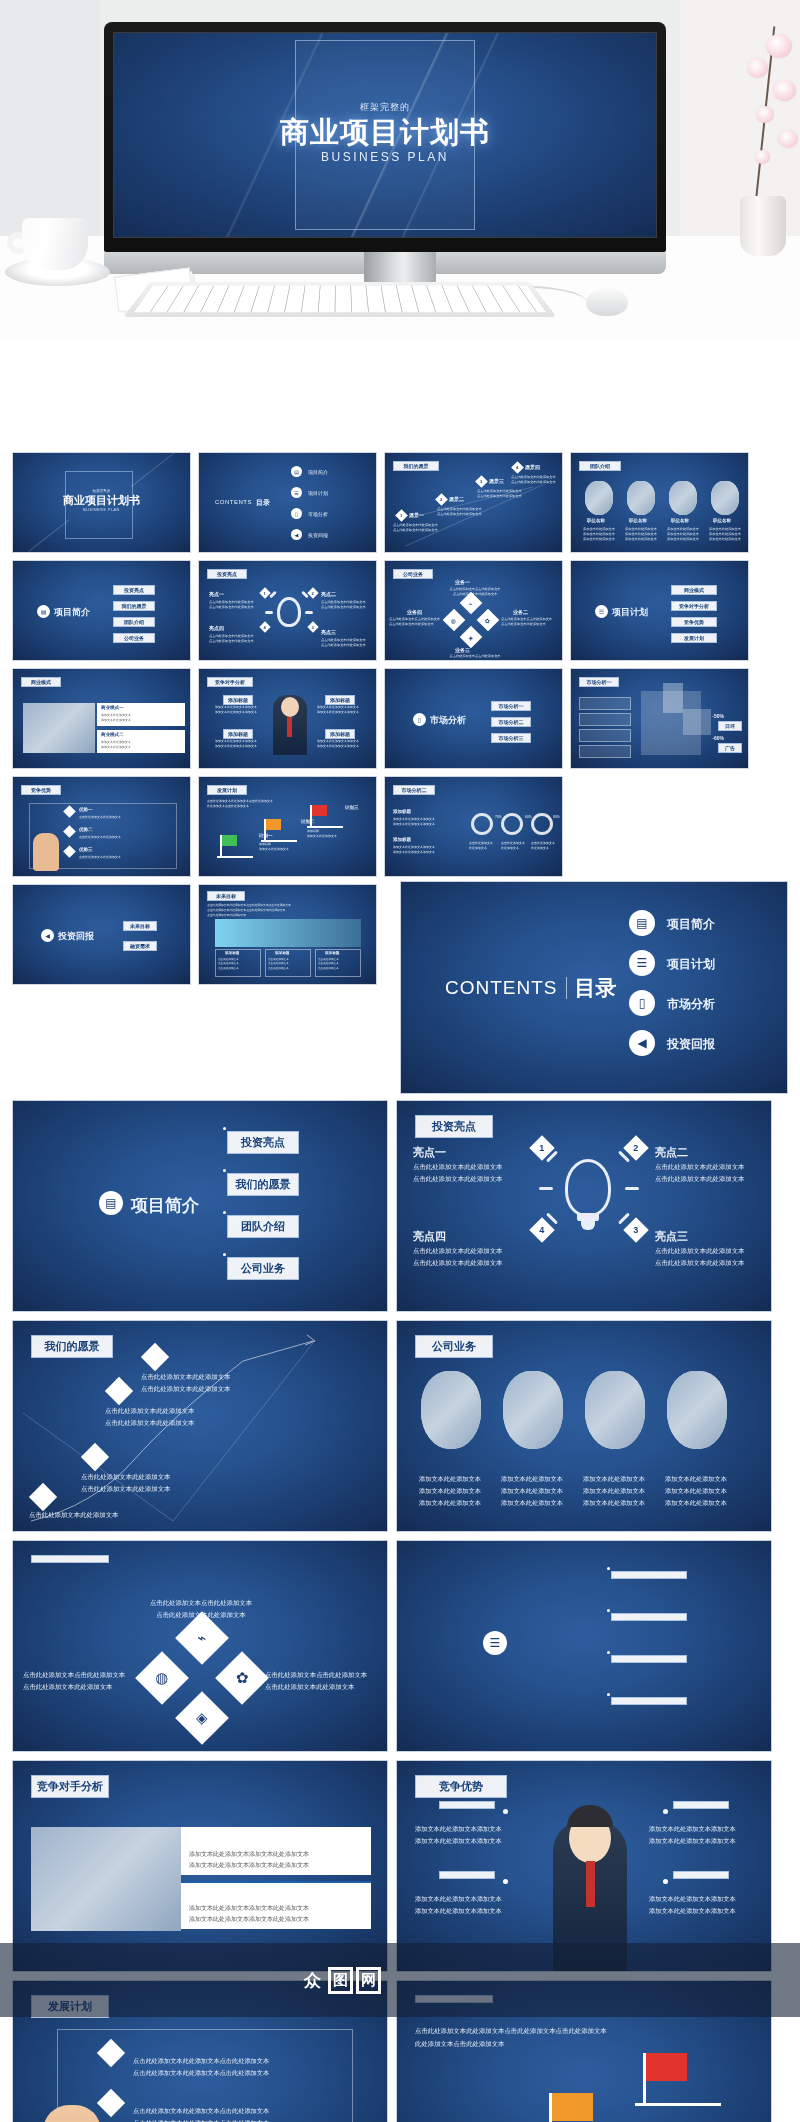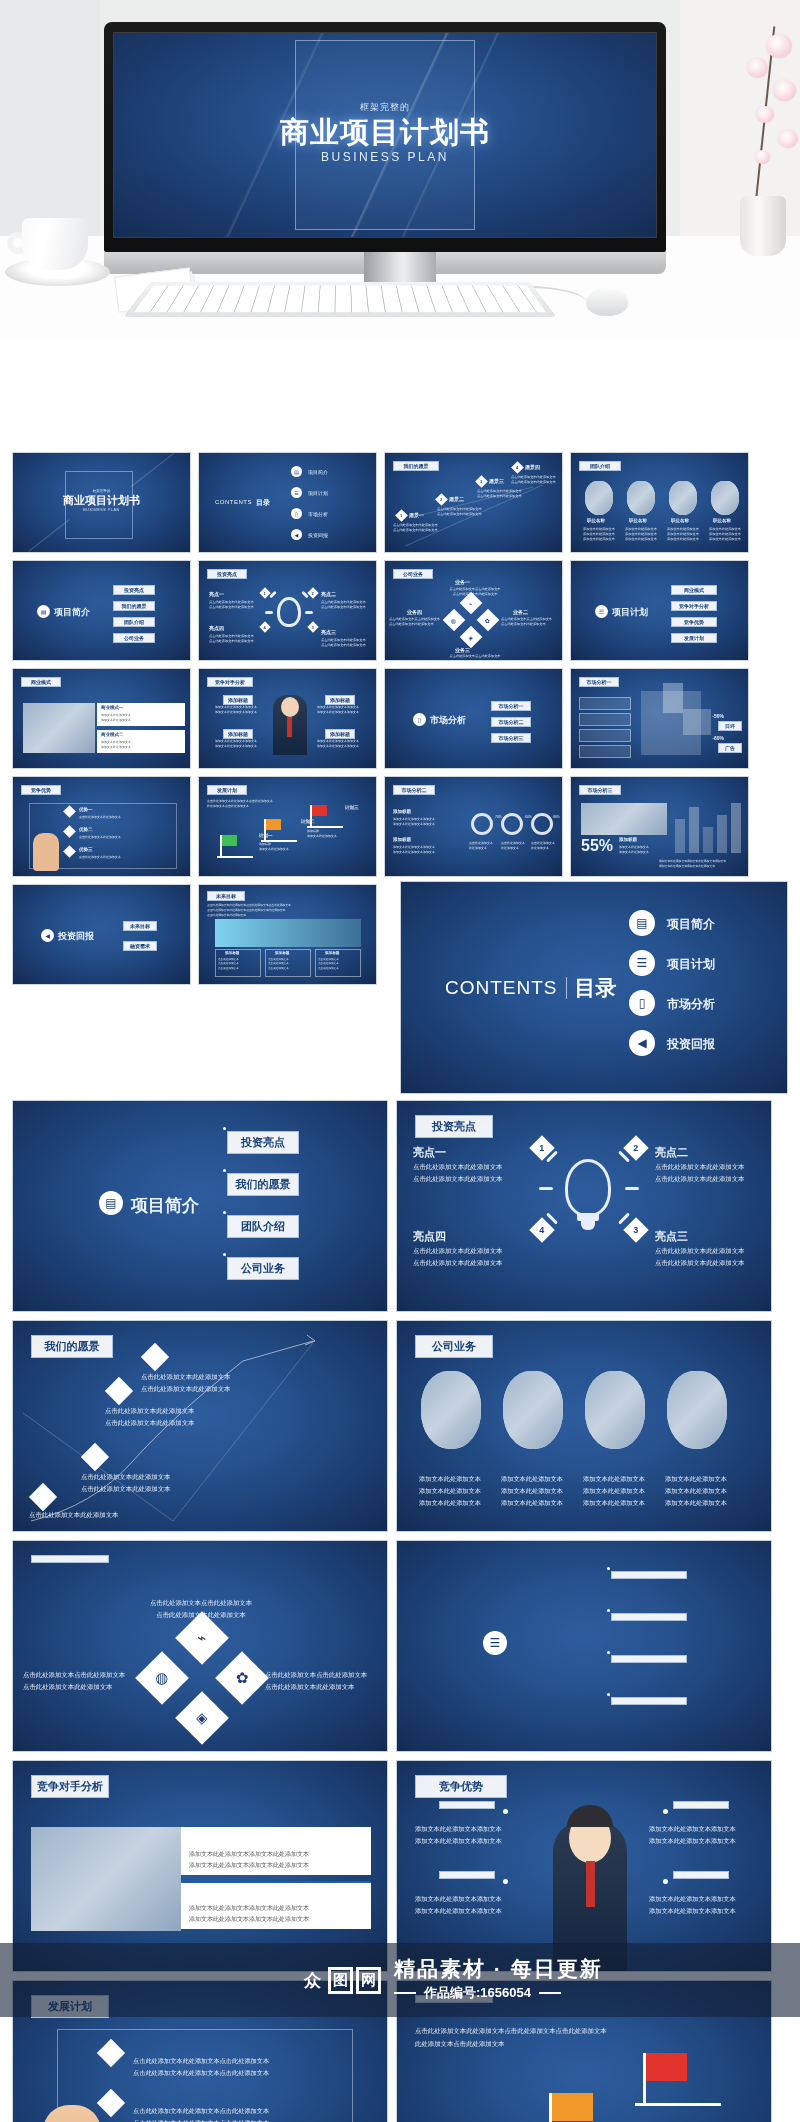--- a/index.html
+++ b/index.html
@@ -397,33 +397,20 @@
       <div style="position:absolute;left:86px;top:36px;width:22px;height:22px;border:3px solid rgba(255,255,255,.85);border-radius:50%;"></div>
       <div class="wtext" style="left:110px;top:38px;font-size:3.4px;">70%</div>
       <div style="position:absolute;left:116px;top:36px;width:22px;height:22px;border:3px solid rgba(255,255,255,.85);border-radius:50%;"></div>
       <div class="wtext" style="left:140px;top:38px;font-size:3.4px;">60%</div>
       <div style="position:absolute;left:146px;top:36px;width:22px;height:22px;border:3px solid rgba(255,255,255,.85);border-radius:50%;"></div>
       <div class="wtext" style="left:168px;top:38px;font-size:3.4px;">80%</div>
       <div class="wtext" style="left:84px;top:64px;font-size:3px;line-height:1.6;">点击此处添加文本<br>此处添加文本</div>
       <div class="wtext" style="left:116px;top:64px;font-size:3px;line-height:1.6;">点击此处添加文本<br>此处添加文本</div>
       <div class="wtext" style="left:146px;top:64px;font-size:3px;line-height:1.6;">点击此处添加文本<br>此处添加文本</div>
     </div>
-    <div class="thumb">
-      <div class="tagbox tag-sm" style="left:8px;top:8px;width:42px;">市场分析三</div>
-      <div class="ph" style="left:10px;top:26px;width:86px;height:32px;"></div>
-      <div class="wtext wtitle" style="left:10px;top:60px;font-size:16px;">55%</div>
-      <div class="wtext wtitle" style="left:48px;top:60px;font-size:4.5px;">添加标题</div>
-      <div class="wtext" style="left:48px;top:68px;font-size:3px;line-height:1.6;">添加文本此处添加文本<br>添加文本此处添加文本</div>
-      <div style="position:absolute;left:104px;top:42px;width:10px;height:34px;background:rgba(255,255,255,.25);"></div>
-      <div style="position:absolute;left:118px;top:30px;width:10px;height:46px;background:rgba(255,255,255,.30);"></div>
-      <div style="position:absolute;left:132px;top:50px;width:10px;height:26px;background:rgba(255,255,255,.22);"></div>
-      <div style="position:absolute;left:146px;top:38px;width:10px;height:38px;background:rgba(255,255,255,.27);"></div>
-      <div style="position:absolute;left:160px;top:26px;width:10px;height:50px;background:rgba(255,255,255,.32);"></div>
-      <div class="wtext" style="left:88px;top:82px;font-size:2.8px;line-height:1.7;">添加文本此处添加文本添加文本此处添加文本添加文本<br>添加文本此处添加文本添加文本此处添加文本</div>
-    </div>
   </div>
 
   <div class="grid-row">
     <div class="thumb">
       <div class="circ" style="left:28px;top:44px;width:13px;height:13px;font-size:6px;">◀</div>
       <div class="wtext wtitle" style="left:45px;top:45px;font-size:9px;">投资回报</div>
       <div class="tagbox tag-sm" style="left:110px;top:36px;width:34px;">未来目标</div>
       <div class="tagbox tag-sm" style="left:110px;top:56px;width:34px;">融资需求</div>
     </div>
     <div class="thumb">
@@ -669,21 +656,13 @@
     </div>
   </div>
 </div>
 
 <div class="wm">
   <div class="wm-logo">
     <div class="wm-ch" style="display:flex;align-items:center;justify-content:center;color:#fff;font-size:17px;font-weight:bold;border:none;">众</div>
     <div class="wm-ch" style="display:flex;align-items:center;justify-content:center;color:#fff;font-size:15px;font-weight:bold;">图</div>
     <div class="wm-ch" style="display:flex;align-items:center;justify-content:center;color:#fff;font-size:15px;font-weight:bold;">网</div>
   </div>
-  <div class="wm-right">
-    <div class="wm-top">精品素材 · 每日更新</div>
-    <div class="wm-bot">
-      <span class="wm-dash"></span>
-      <span>作品编号:1656054</span>
-      <span class="wm-dash"></span>
-    </div>
-  </div>
 </div>
 
 </body></html>

